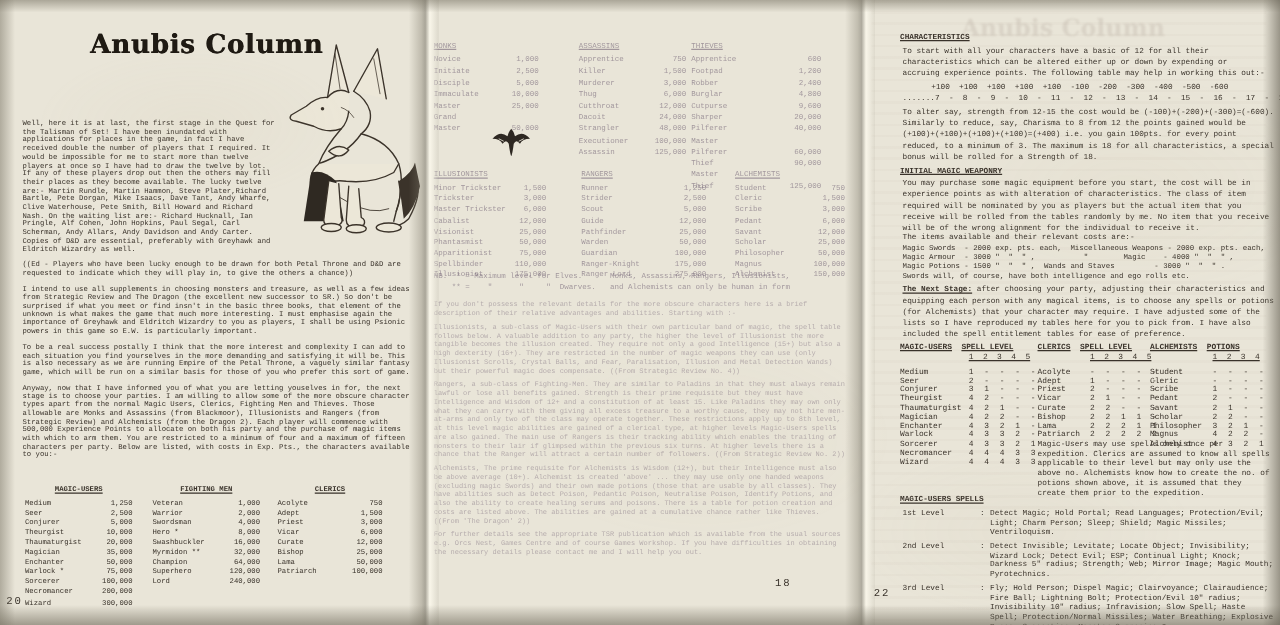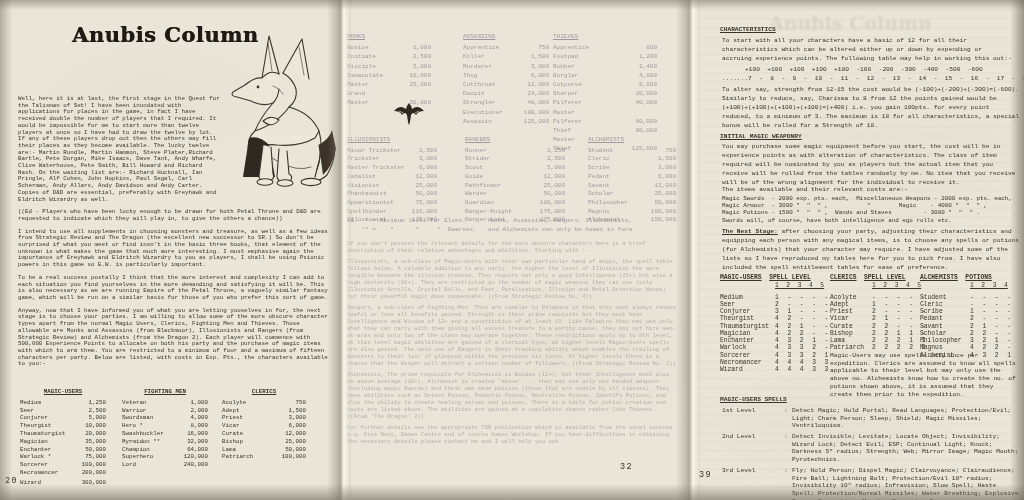--- a/index.html
+++ b/index.html
@@ -698,22 +698,22 @@
 
         <div class="lvl-row">
           <span class="lbl">3rd Level</span>
           <span class="sep">:</span>
           <span class="txt">Fly; Hold Person; Dispel Magic; Clairvoyance; Clairaudience; Fire Ball; Lightning Bolt; Protection/Evil 10" radius; Invisibility 10" radius; Infravision; Slow Spell; Haste Spell; Protection/Normal Missiles; Water Breathing; Explosive  Runes; Suggestion; Monster Summoning I.</span>
         </div>
       </div>
   </div>
 
   <div class="abs pagenum" style="left:5px;top:476px;">20</div>
-  <div class="abs pagenum" style="left:620px;top:462px;">32</div>
-  <div class="abs pagenum" style="left:699px;top:470px;">39</div>
+  <div class="abs pagenum" style="left:620px;top:462px;">18</div>
+  <div class="abs pagenum" style="left:699px;top:470px;">22</div>
 
   <div class="edge mottle"></div>
   <div class="edge gutter gutter1"></div>
   <div class="edge gutter gutter2"></div>
   <div class="edge edge-top"></div>
   <div class="edge edge-bottom"></div>
   <div class="edge edge-left"></div>
   <div class="edge edge-right"></div>
 </div>
 

